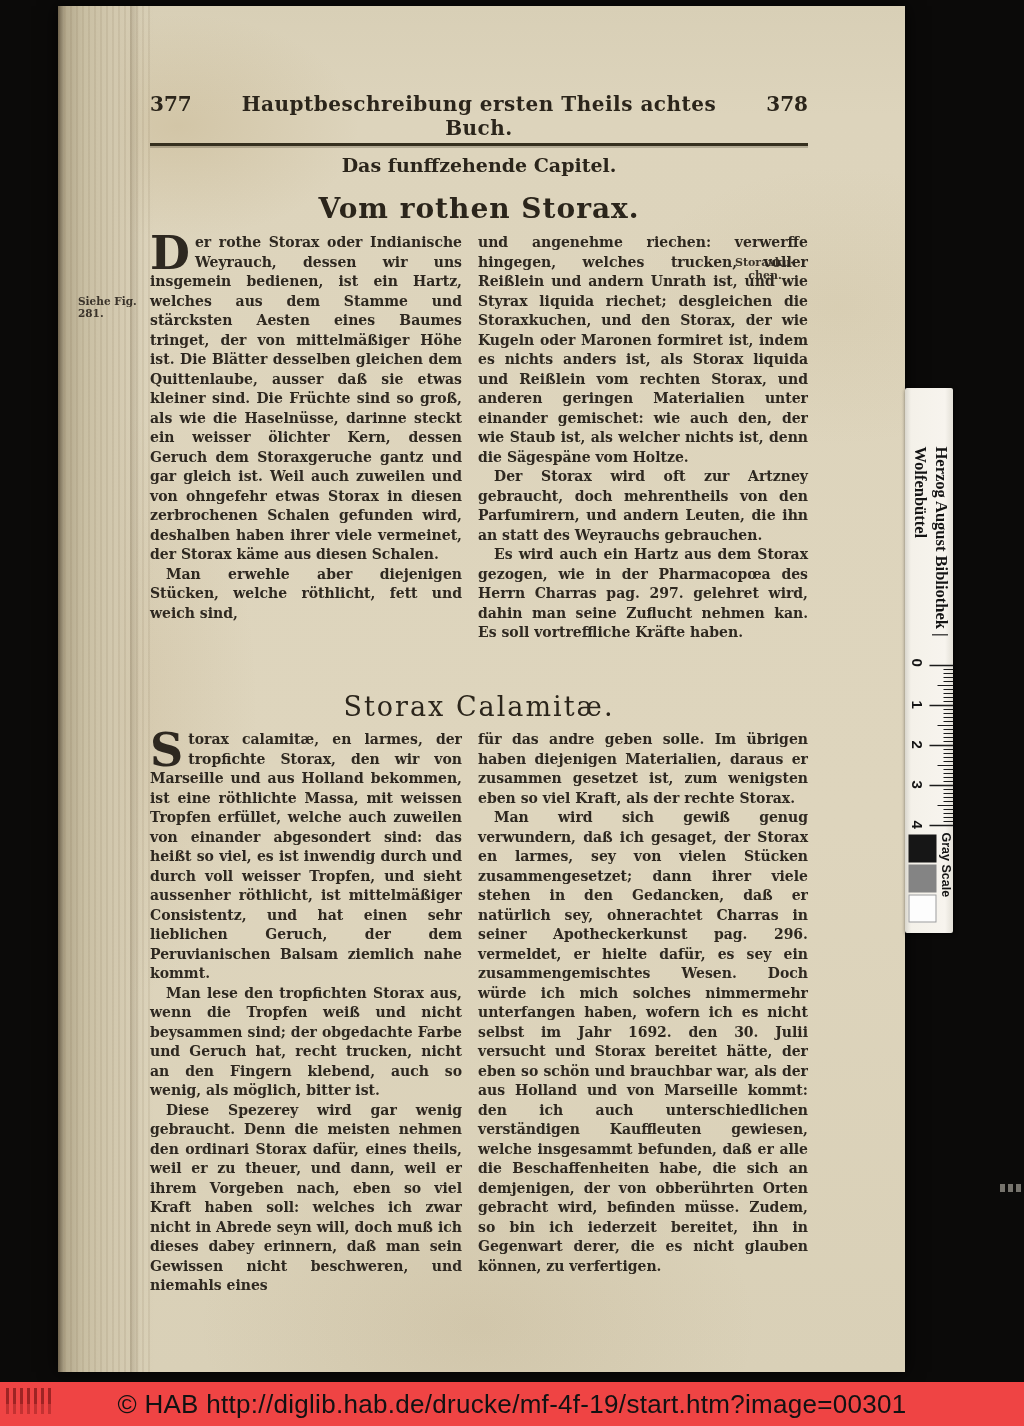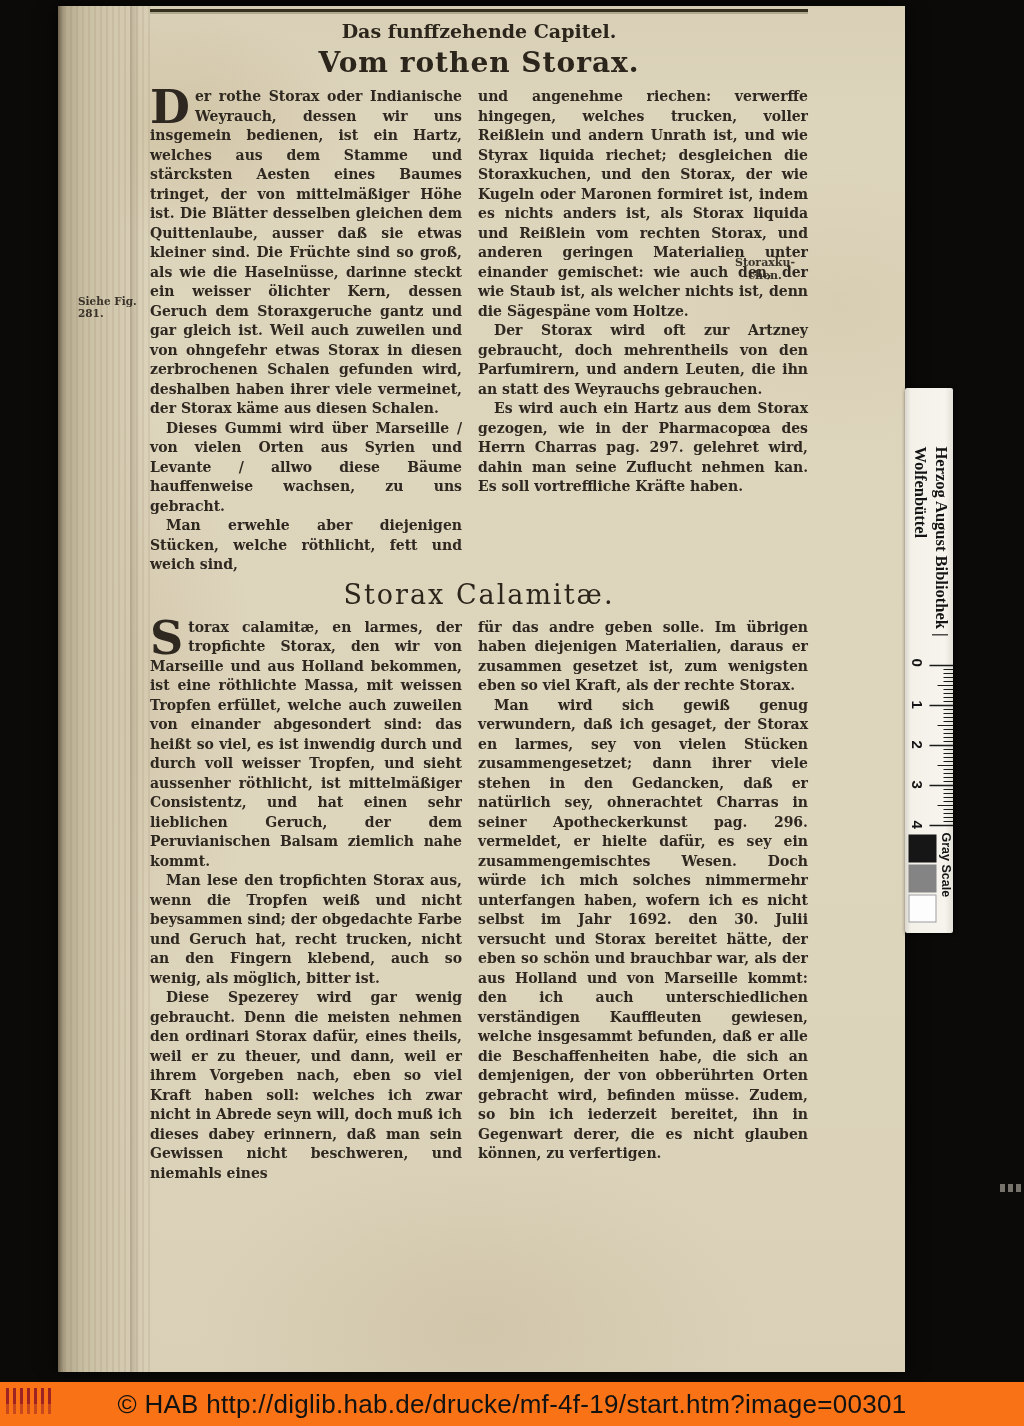--- a/index.html
+++ b/index.html
@@ -41,21 +41,21 @@
     margin-top:86px;
     display:flex; align-items:baseline;
     font-weight:700; font-size:20px;
   }
   .running-header .pgnum { width:70px; }
   .running-header .pgnum.right { text-align:right; }
   .running-header .rtitle { flex:1; text-align:center; letter-spacing:.5px; }
   .header-rule { height:3px; background:#36301f; margin-top:3px; box-shadow:0 2px 0 rgba(54,48,31,.25); }
 
   .chapter-heading { text-align:center; font-size:19px; font-weight:700; margin-top:8px; }
-  .chapter-subheading { text-align:center; font-size:28px; font-weight:700; letter-spacing:1px; margin-top:4px; }
+  .chapter-subheading { text-align:center; font-size:28px; font-weight:700; letter-spacing:1px; margin-top:16px; }
   .chapter-subheading.antiqua { font-weight:400; letter-spacing:2px; font-size:27px; }
 
   .cols { display:flex; gap:16px; margin-top:8px; }
   .col { text-align:justify; font-size:14px; line-height:19.5px; font-weight:700; color:#2e2820; }
   .col.left  { width:312px; }
   .col.right { width:330px; }
   .cols.ch15 { min-height:442px; }
   .cols.ch16 { min-height:508px; }
   .col p { margin:0; text-indent:16px; }
   .col p.flush { text-indent:0; }
@@ -90,21 +90,21 @@
     font-family:"Liberation Sans", sans-serif; font-weight:700; font-size:12.5px; color:#151515;
   }
   .patch { position:absolute; top:17px; width:28px; height:28px; }
   .patch.p-black { left:446px; background:#161616; }
   .patch.p-gray  { left:476px; background:#848484; }
   .patch.p-white { left:506px; background:#fdfdfd; border:1px solid #9a9a9a; }
 
   
   .caption-bar {
     position:absolute; left:0; bottom:0; width:1024px; height:44px;
-    background:#f97316; display:flex; align-items:center; justify-content:center;
+    background:#ef4444; display:flex; align-items:center; justify-content:center;
   }
   .caption-bar span {
     font-family:"Liberation Sans", sans-serif; font-size:26px; color:#121212; letter-spacing:.3px;
   }
   .barcode {
     position:absolute; left:6px; bottom:12px; width:46px; height:26px;
     background:
       repeating-linear-gradient(90deg, #9e2424 0 3px, rgba(0,0,0,0) 3px 7px);
     -webkit-mask-image:linear-gradient(180deg,#000 0 60%, rgba(0,0,0,.55) 60% 100%);
             mask-image:linear-gradient(180deg,#000 0 60%, rgba(0,0,0,.55) 60% 100%);
@@ -120,29 +120,33 @@
 <div class="page">
   <div class="gutter"></div>
   <div class="gutter-fold"></div>
 
   <div class="margin-note left-note">Siehe Fig. 281.</div>
   <div class="margin-note right-note">Storaxku-
 chen.</div>
 
   <div class="content">
 
+    <div class="running-header">
+      <div class="pgnum">377</div>
+      <div class="rtitle">Hauptbeschreibung ersten Theils achtes Buch.</div>
+      <div class="pgnum right">378</div>
+    </div>
     <div class="header-rule"></div>
 
     <div>
       <div class="chapter-heading">Das funffzehende Capitel.</div>
       <div class="chapter-subheading">Vom rothen Storax.</div>
       <div class="cols ch15">
         <div class="col left">
           <p class="flush dropcap">Der rothe Storax oder Indianische Weyrauch, dessen wir uns insgemein bedienen, ist ein Hartz, welches aus dem Stamme und stärcksten Aesten eines Baumes tringet, der von mittelmäßiger Höhe ist. Die Blätter desselben gleichen dem Quittenlaube, ausser daß sie etwas kleiner sind. Die Früchte sind so groß, als wie die Haselnüsse, darinne steckt ein weisser ölichter Kern, dessen Geruch dem Storaxgeruche gantz und gar gleich ist. Weil auch zuweilen und von ohngefehr etwas Storax in diesen zerbrochenen Schalen gefunden wird, deshalben haben ihrer viele vermeinet, der Storax käme aus diesen Schalen.</p>
-          <p>Dieses Gummi wird über Marseille / von vielen Orten aus Syrien und Levante / allwo diese Bäume hauffenweise wachsen, zu uns gebracht.</p>
           <p>Man erwehle aber diejenigen Stücken, welche röthlicht, fett und weich sind,</p>
         </div>
         <div class="col right">
           <p class="flush">und angenehme riechen: verwerffe hingegen, welches trucken, voller Reißlein und andern Unrath ist, und wie Styrax liquida riechet; desgleichen die Storaxkuchen, und den Storax, der wie Kugeln oder Maronen formiret ist, indem es nichts anders ist, als Storax liquida und Reißlein vom rechten Storax, und anderen geringen Materialien unter einander gemischet: wie auch den, der wie Staub ist, als welcher nichts ist, denn die Sägespäne vom Holtze.</p>
           <p>Der Storax wird oft zur Artzney gebraucht, doch mehrentheils von den Parfumirern, und andern Leuten, die ihn an statt des Weyrauchs gebrauchen.</p>
           <p>Es wird auch ein Hartz aus dem Storax gezogen, wie in der Pharmacopœa des Herrn Charras pag. 297. gelehret wird, dahin man seine Zuflucht nehmen kan. Es soll vortreffliche Kräfte haben.</p>
         </div>
       </div>
     </div>
 

